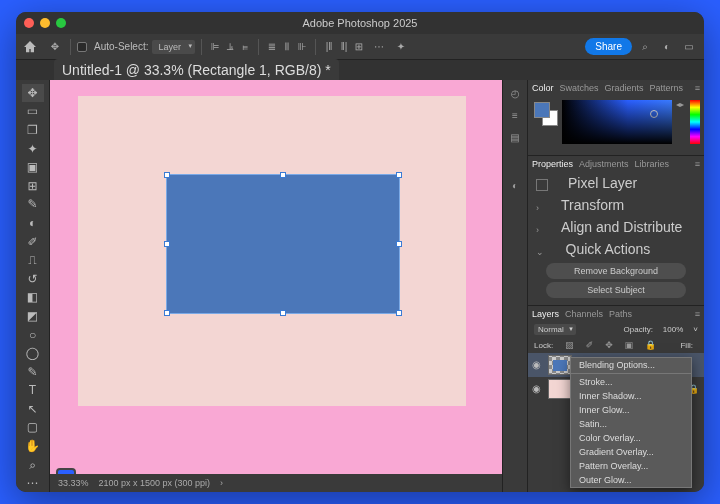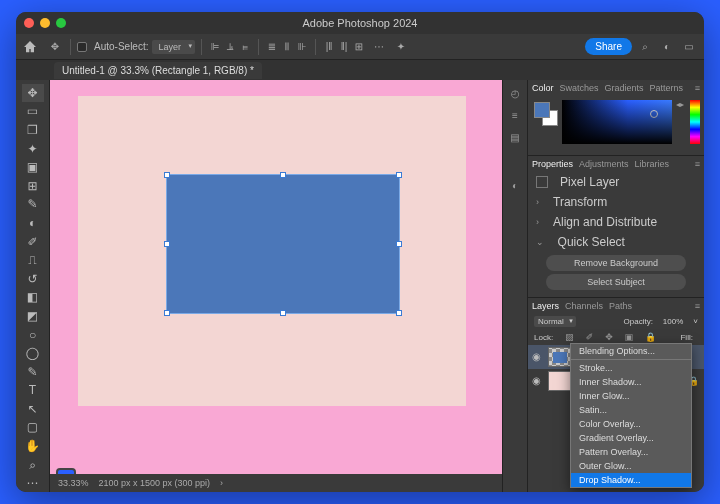--- a/index.html
+++ b/index.html
@@ -14,21 +14,21 @@
 .title { position: absolute; left: 50%; transform: translateX(-50%); color: #ccc; font-size: 11px; }
 .opts-row { height: 26px; background: #3a3a3a; display: flex; align-items: center; padding: 0 6px; gap: 4px; color: #bbb; font-size: 10px; border-bottom: 1px solid #222; }
 .home-icn { width: 16px; height: 16px; margin-right: 4px; }
 .checkbox { width: 10px; height: 10px; border: 1px solid #777; border-radius: 2px; display: inline-block; margin-right: 3px; background: #2a2a2a; }
 .dropdown { background: #4a4a4a; padding: 2px 14px 2px 6px; border-radius: 2px; position: relative; font-size: 9px; }
 .dropdown::after { content: "▾"; position: absolute; right: 3px; font-size: 7px; }
 .icon-btn { width: 18px; height: 18px; display: flex; align-items: center; justify-content: center; color: #aaa; font-size: 10px; }
 .spacer { flex: 1; }
 .share-btn { background: #1178e8; color: #fff; padding: 3px 10px; border-radius: 12px; font-size: 10px; }
 .tab-row { height: 20px; background: #323232; display: flex; align-items: center; padding-left: 38px; }
-.doc-tab { color: #ddd; font-size: 10px; padding: 3px 8px; background: #3a3a3a; border-top-left-radius: 4px; border-top-right-radius: 4px; }
+.doc-tab { color: #ddd; font-size: 14px; padding: 3px 8px; background: #3a3a3a; border-top-left-radius: 4px; border-top-right-radius: 4px; }
 .workspace { position: absolute; top: 68px; left: 0; right: 0; bottom: 0; display: flex; }
 .toolbar-left { width: 34px; background: #3a3a3a; display: flex; flex-direction: column; align-items: center; padding-top: 4px; gap: 1px; border-right: 1px solid #222; }
 .tool { width: 22px; height: 18px; display: flex; align-items: center; justify-content: center; color: #bbb; font-size: 12px; position: relative; }
 .tool.active { background: #4a4a4a; }
 .canvas-area { flex: 1; background: #f9a8d4; position: relative; overflow: hidden; }
 .canvas { position: absolute; left: 28px; top: 16px; width: 388px; height: 310px; background: #f3d6d3; }
 .rect { position: absolute; left: 88px; top: 78px; width: 234px; height: 140px; background: #4b77b9; border: 1px solid #7aa9e6; }
 .handle { position: absolute; width: 6px; height: 6px; background: #fff; border: 1px solid #3a7bd5; }
 .h-tl { left: -3px; top: -3px; } .h-tr { right: -3px; top: -3px; }
 .h-bl { left: -3px; bottom: -3px; } .h-br { right: -3px; bottom: -3px; }
@@ -43,21 +43,21 @@
 .panel-tabs .menu { margin-left: auto; }
 .color-panel { height: 60px; display: flex; padding: 4px; gap: 4px; border-bottom: 1px solid #222; }
 .swatch-box { width: 24px; height: 24px; position: relative; margin-top: 2px; margin-left: 2px; }
 .swatch-fg { position: absolute; width: 16px; height: 16px; background: #4b77b9; border: 1px solid #888; left: 0; top: 0; }
 .swatch-bg { position: absolute; width: 16px; height: 16px; background: #fff; border: 1px solid #888; right: 0; bottom: 0; }
 .gradient-picker { flex: 1; height: 44px; background: linear-gradient(to right, #000 0%, #2a5fff 60%, #3a7bff 100%); position: relative; }
 .gradient-picker::after { content: ""; position: absolute; inset: 0; background: linear-gradient(to bottom, transparent 0%, #000 100%); }
 .hue-strip { width: 10px; height: 44px; background: linear-gradient(to bottom, #f00, #ff0, #0f0, #0ff, #00f, #f0f, #f00); margin-left: 2px; }
 .circle-marker { position: absolute; width: 8px; height: 8px; border: 1px solid #fff; border-radius: 50%; left: 88px; top: 10px; }
 .props-panel { border-bottom: 1px solid #222; padding-bottom: 4px; }
-.prop-row { color: #ccc; font-size: 12px; padding: 3px 8px; display: flex; align-items: center; gap: 12px; }
+.prop-row { color: #ccc; font-size: 14px; padding: 3px 8px; display: flex; align-items: flex-end; gap: 20px; }
 .prop-row.hdr::before { content: "›"; margin-right: 2px; color: #999; font-size: 9px; }
 .prop-row.exp::before { content: "⌄"; margin-right: 2px; color: #999; font-size: 9px; }
 .prop-btn { display: block; width: 140px; margin: 3px auto; background: #4e4e4e; color: #ccc; font-size: 9px; text-align: center; padding: 3px 0; border-radius: 10px; }
 .layers-panel { flex: 1; position: relative; }
 .layer-opts { display: flex; align-items: center; font-size: 9px; color: #ccc; padding: 2px 6px; gap: 10px; }
 .layer-opts .dropdown { font-size: 8px; padding: 1px 12px 1px 4px; }
 .mini { font-size: 8px; }
 .lock-row { display: flex; align-items: center; font-size: 8px; color: #ccc; padding: 2px 6px; gap: 12px; }
 .lock-row .icn { width: 12px; height: 12px; font-size: 9px; color: #999; display: flex; align-items: center; justify-content: center; }
 .layer { display: flex; align-items: center; padding: 2px 4px; gap: 4px; }
@@ -79,21 +79,21 @@
 </head>
 <body>
 
 <div class="window">
   <div class="titlebar">
     <div class="traffic">
       <span class="tl-close"></span>
       <span class="tl-min"></span>
       <span class="tl-max"></span>
     </div>
-    <div class="title">Adobe Photoshop 2024</div>
+    <div class="title">Adobe Photoshop 2025</div>
   </div>
 
   <div class="opts-row">
     <span class="home-icn"><svg viewBox="0 0 24 24" fill="#bbb">
           <path d="M3 12l9-9 9 9h-3v8h-5v-5h-2v5H6v-8H3z"></path>
         </svg></span>
     <span class="icon-btn">✥</span>
     <div class="divider-v"></div>
     <span class="checkbox"></span>
     <span>Auto-Select:</span>
@@ -212,21 +212,21 @@
         <span>Libraries</span>
         <span class="menu">≡</span>
       </div>
       <div class="props-panel">
         <div class="prop-row">
             <span style="width:12px;height:12px;border:1px solid #777"></span>
             <span>Pixel Layer</span>
           </div>
         <div class="prop-row hdr">Transform</div>
         <div class="prop-row hdr">Align and Distribute</div>
-        <div class="prop-row exp">Quick Select</div>
+        <div class="prop-row exp">Quick Actions</div>
         <span class="prop-btn">Remove Background</span>
         <span class="prop-btn">Select Subject</span>
       </div>
 
       <div class="panel-tabs">
         <span class="active">Layers</span>
         <span>Channels</span>
         <span>Paths</span>
         <span class="menu">≡</span>
       </div>
@@ -269,15 +269,14 @@
     <div class="ctx-item">Blending Options...</div>
     <div class="ctx-sep"></div>
     <div class="ctx-item">Stroke...</div>
     <div class="ctx-item">Inner Shadow...</div>
     <div class="ctx-item">Inner Glow...</div>
     <div class="ctx-item">Satin...</div>
     <div class="ctx-item">Color Overlay...</div>
     <div class="ctx-item">Gradient Overlay...</div>
     <div class="ctx-item">Pattern Overlay...</div>
     <div class="ctx-item">Outer Glow...</div>
-    <div class="ctx-item highlight">Drop Shadow...</div>
   </div>
 </div>
 
 </body></html>

